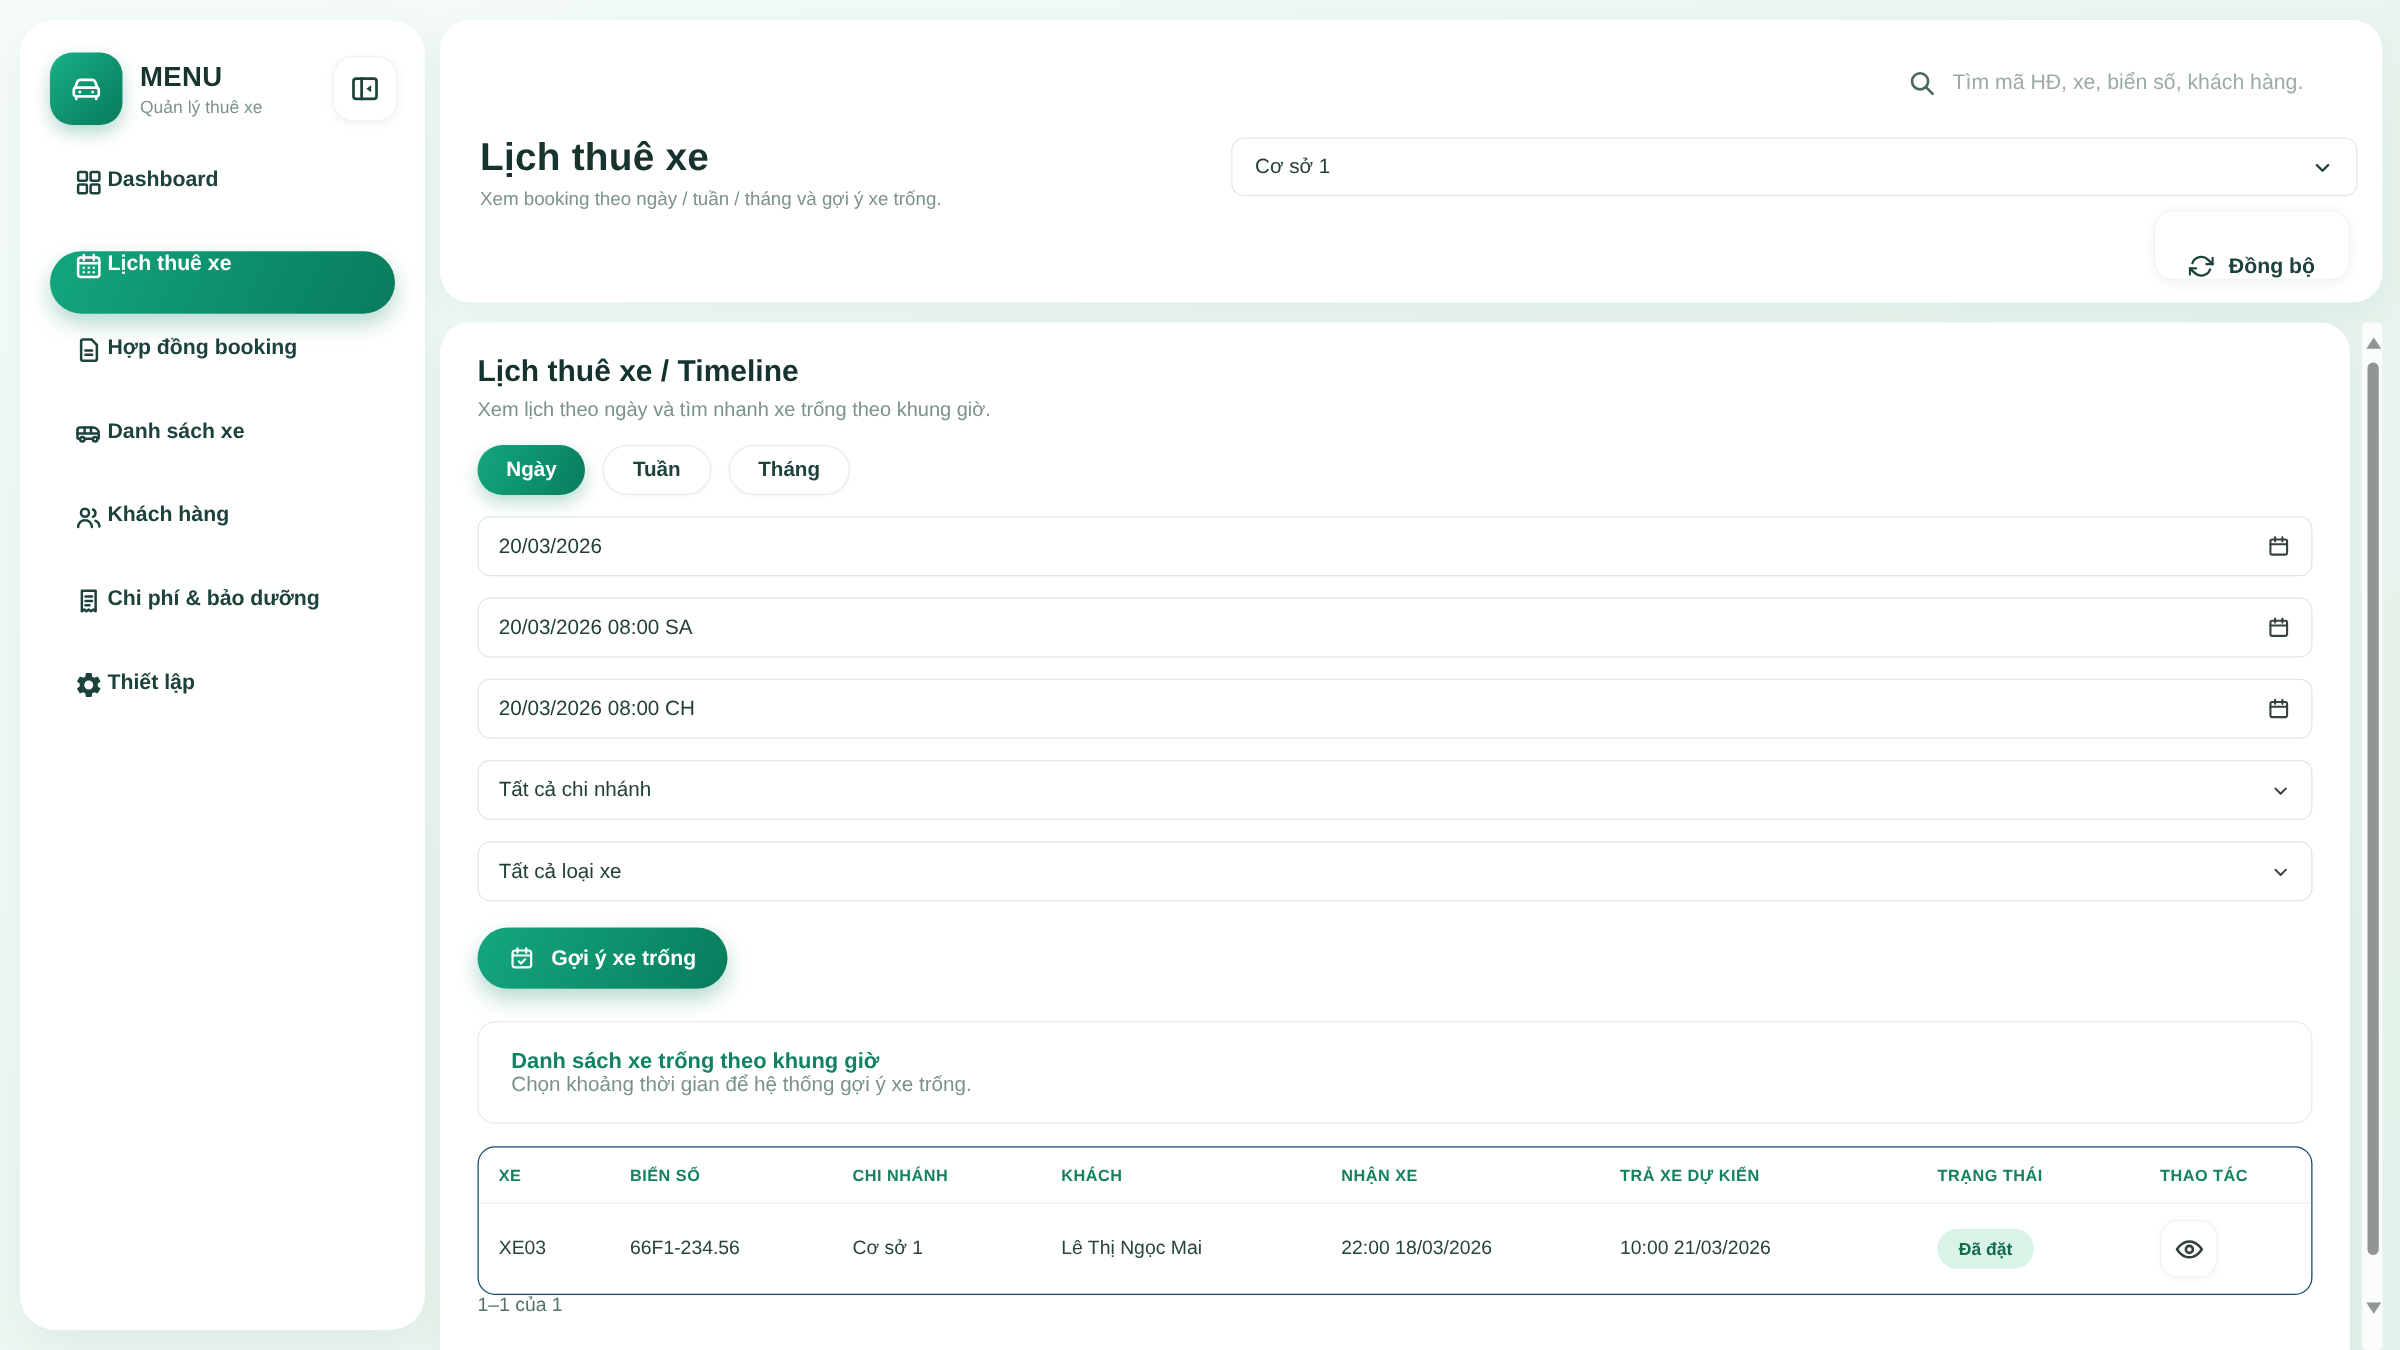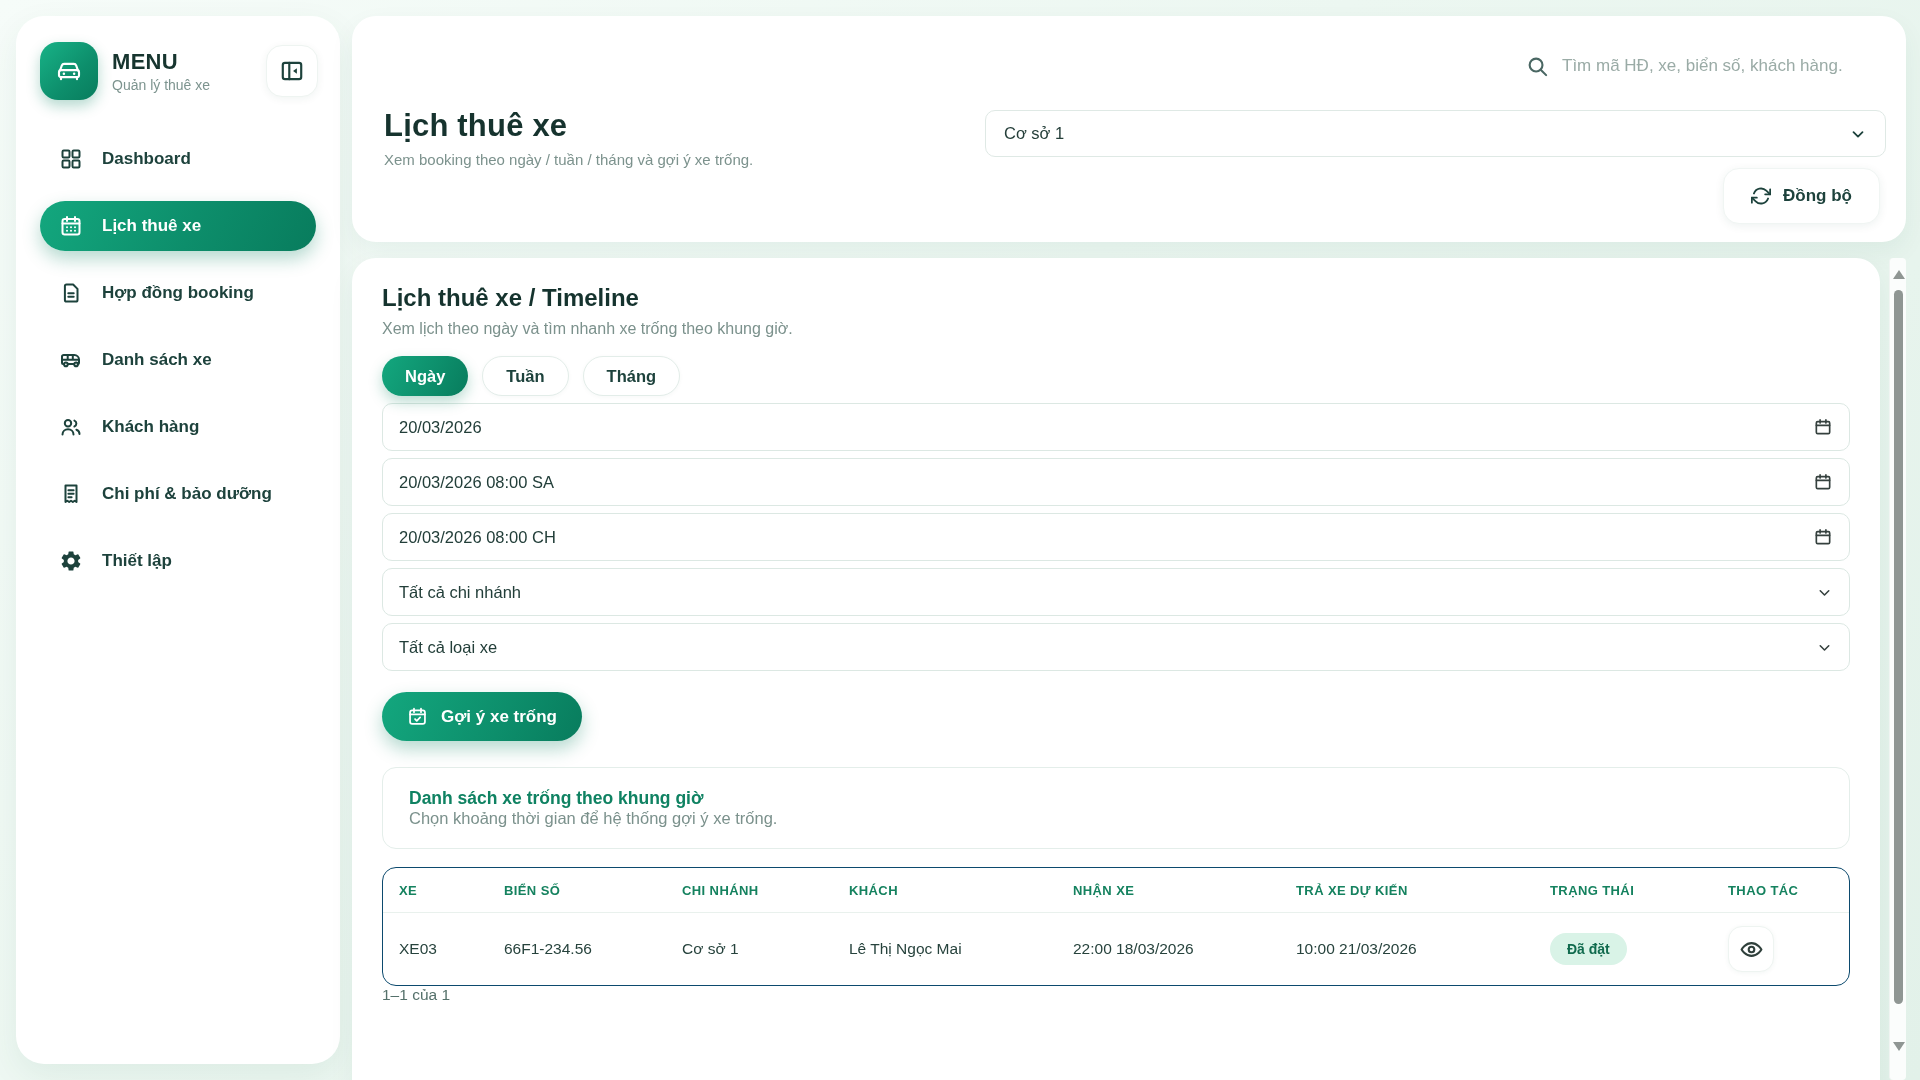--- a/index.html
+++ b/index.html
@@ -27,21 +27,21 @@
   .brand-text { line-height:1.15; }
   .brand-title { font-size:22px; font-weight:800; color:#17352f; letter-spacing:.3px; }
   .brand-sub { font-size:14px; color:#7d948f; margin-top:3px; }
   .collapse-btn {
     margin-left:auto; width:52px; height:52px; border-radius:16px; border:1px solid #eef4f1;
     background:#fff; display:flex; align-items:center; justify-content:center; cursor:pointer;
     box-shadow:0 2px 8px rgba(20,70,56,.06); color:#1d423c;
   }
   .nav { display:flex; flex-direction:column; gap:17px; padding:24px 24px; }
   .nav-item {
-    height:50px; border-radius:25px; display:flex; align-items:center; gap:19px;
+    height:50px; border-radius:25px; display:flex; gap:3px;
     padding:0 19px; font-size:17px; font-weight:700; color:#1d423c; cursor:pointer;
   }
   .nav-item .nav-ic { display:flex; width:24px; height:24px; flex:0 0 auto; }
   .nav-item.active {
     background:linear-gradient(115deg,#13a77e 0%,#0d8e6b 55%,#087c5d 100%);
     color:#ffffff; box-shadow:0 8px 18px rgba(10,130,95,.30);
   }
 
   
   .main { position:absolute; left:352px; top:0; width:1878px; height:1080px; }
@@ -62,21 +62,21 @@
   .title-block { position:absolute; left:32px; top:92px; }
   .page-title { font-size:31px; font-weight:800; color:#16332e; letter-spacing:.2px; }
   .page-sub { font-size:15px; color:#7c928d; margin-top:7px; }
   .branch-select {
     position:absolute; left:633px; top:94px; right:20px; height:47px;
     border:1px solid #dfe9e5; border-radius:10px; background:#fff;
     display:flex; align-items:center; padding:0 18px; font-size:16.5px; color:#253f3a; cursor:pointer;
   }
   .branch-select .chev { margin-left:auto; display:flex; color:#1d423c; }
   .header-actions { position:absolute; right:26px; bottom:18px; display:flex; gap:16px; }
-  .btn { display:inline-flex; align-items:center; gap:12px; border:none; cursor:pointer;
+  .btn { display:inline-flex; align-items:flex-end; gap:12px; border:none; cursor:pointer;
          font-family:inherit; font-size:17px; font-weight:700; }
   .btn-ghost {
     height:56px; padding:0 27px; border-radius:16px; background:#fff; color:#1d423c;
     box-shadow:0 2px 10px rgba(20,70,56,.07); border:1px solid #f0f5f3;
   }
   .btn-primary {
     height:58px; padding:0 28px; border-radius:19px; color:#fff; font-weight:800;
     background:linear-gradient(115deg,#16ab82 0%,#0d8e6b 55%,#087c5d 100%);
     box-shadow:0 10px 20px rgba(10,130,95,.30);
   }
@@ -98,21 +98,21 @@
     border:1px solid #e3ede9; color:#1d423c; box-shadow:0 1px 4px rgba(20,70,56,.04);
   }
   .tab.active {
     background:linear-gradient(115deg,#13a77e 0%,#0d8e6b 60%,#087c5d 100%);
     color:#fff; border:none; box-shadow:0 6px 14px rgba(10,130,95,.28);justify-content:center;
   }
 
   .field {
     height:48px; border:1px solid #dce8e3; border-radius:10px; background:#fff;
     display:flex; align-items:center; padding:0 16px; font-size:16.5px; color:#223e39;
-    margin-top:7px; cursor:pointer;
+    margin-top:17px; cursor:pointer;
   }
   .field:first-of-type { margin-top:24px; }
   .field .spacer { flex:1; }
   .field .f-ic { display:flex; color:#35413e; }
 
   .suggest-btn {
     margin-top:21px; height:49px; padding:0 25px; border-radius:25px;
     display:inline-flex; align-items:center; gap:13px; color:#fff; font-size:17px; font-weight:800;
     border:none; cursor:pointer; font-family:inherit;
     background:linear-gradient(115deg,#13a77e 0%,#0d8e6b 60%,#087c5d 100%);

